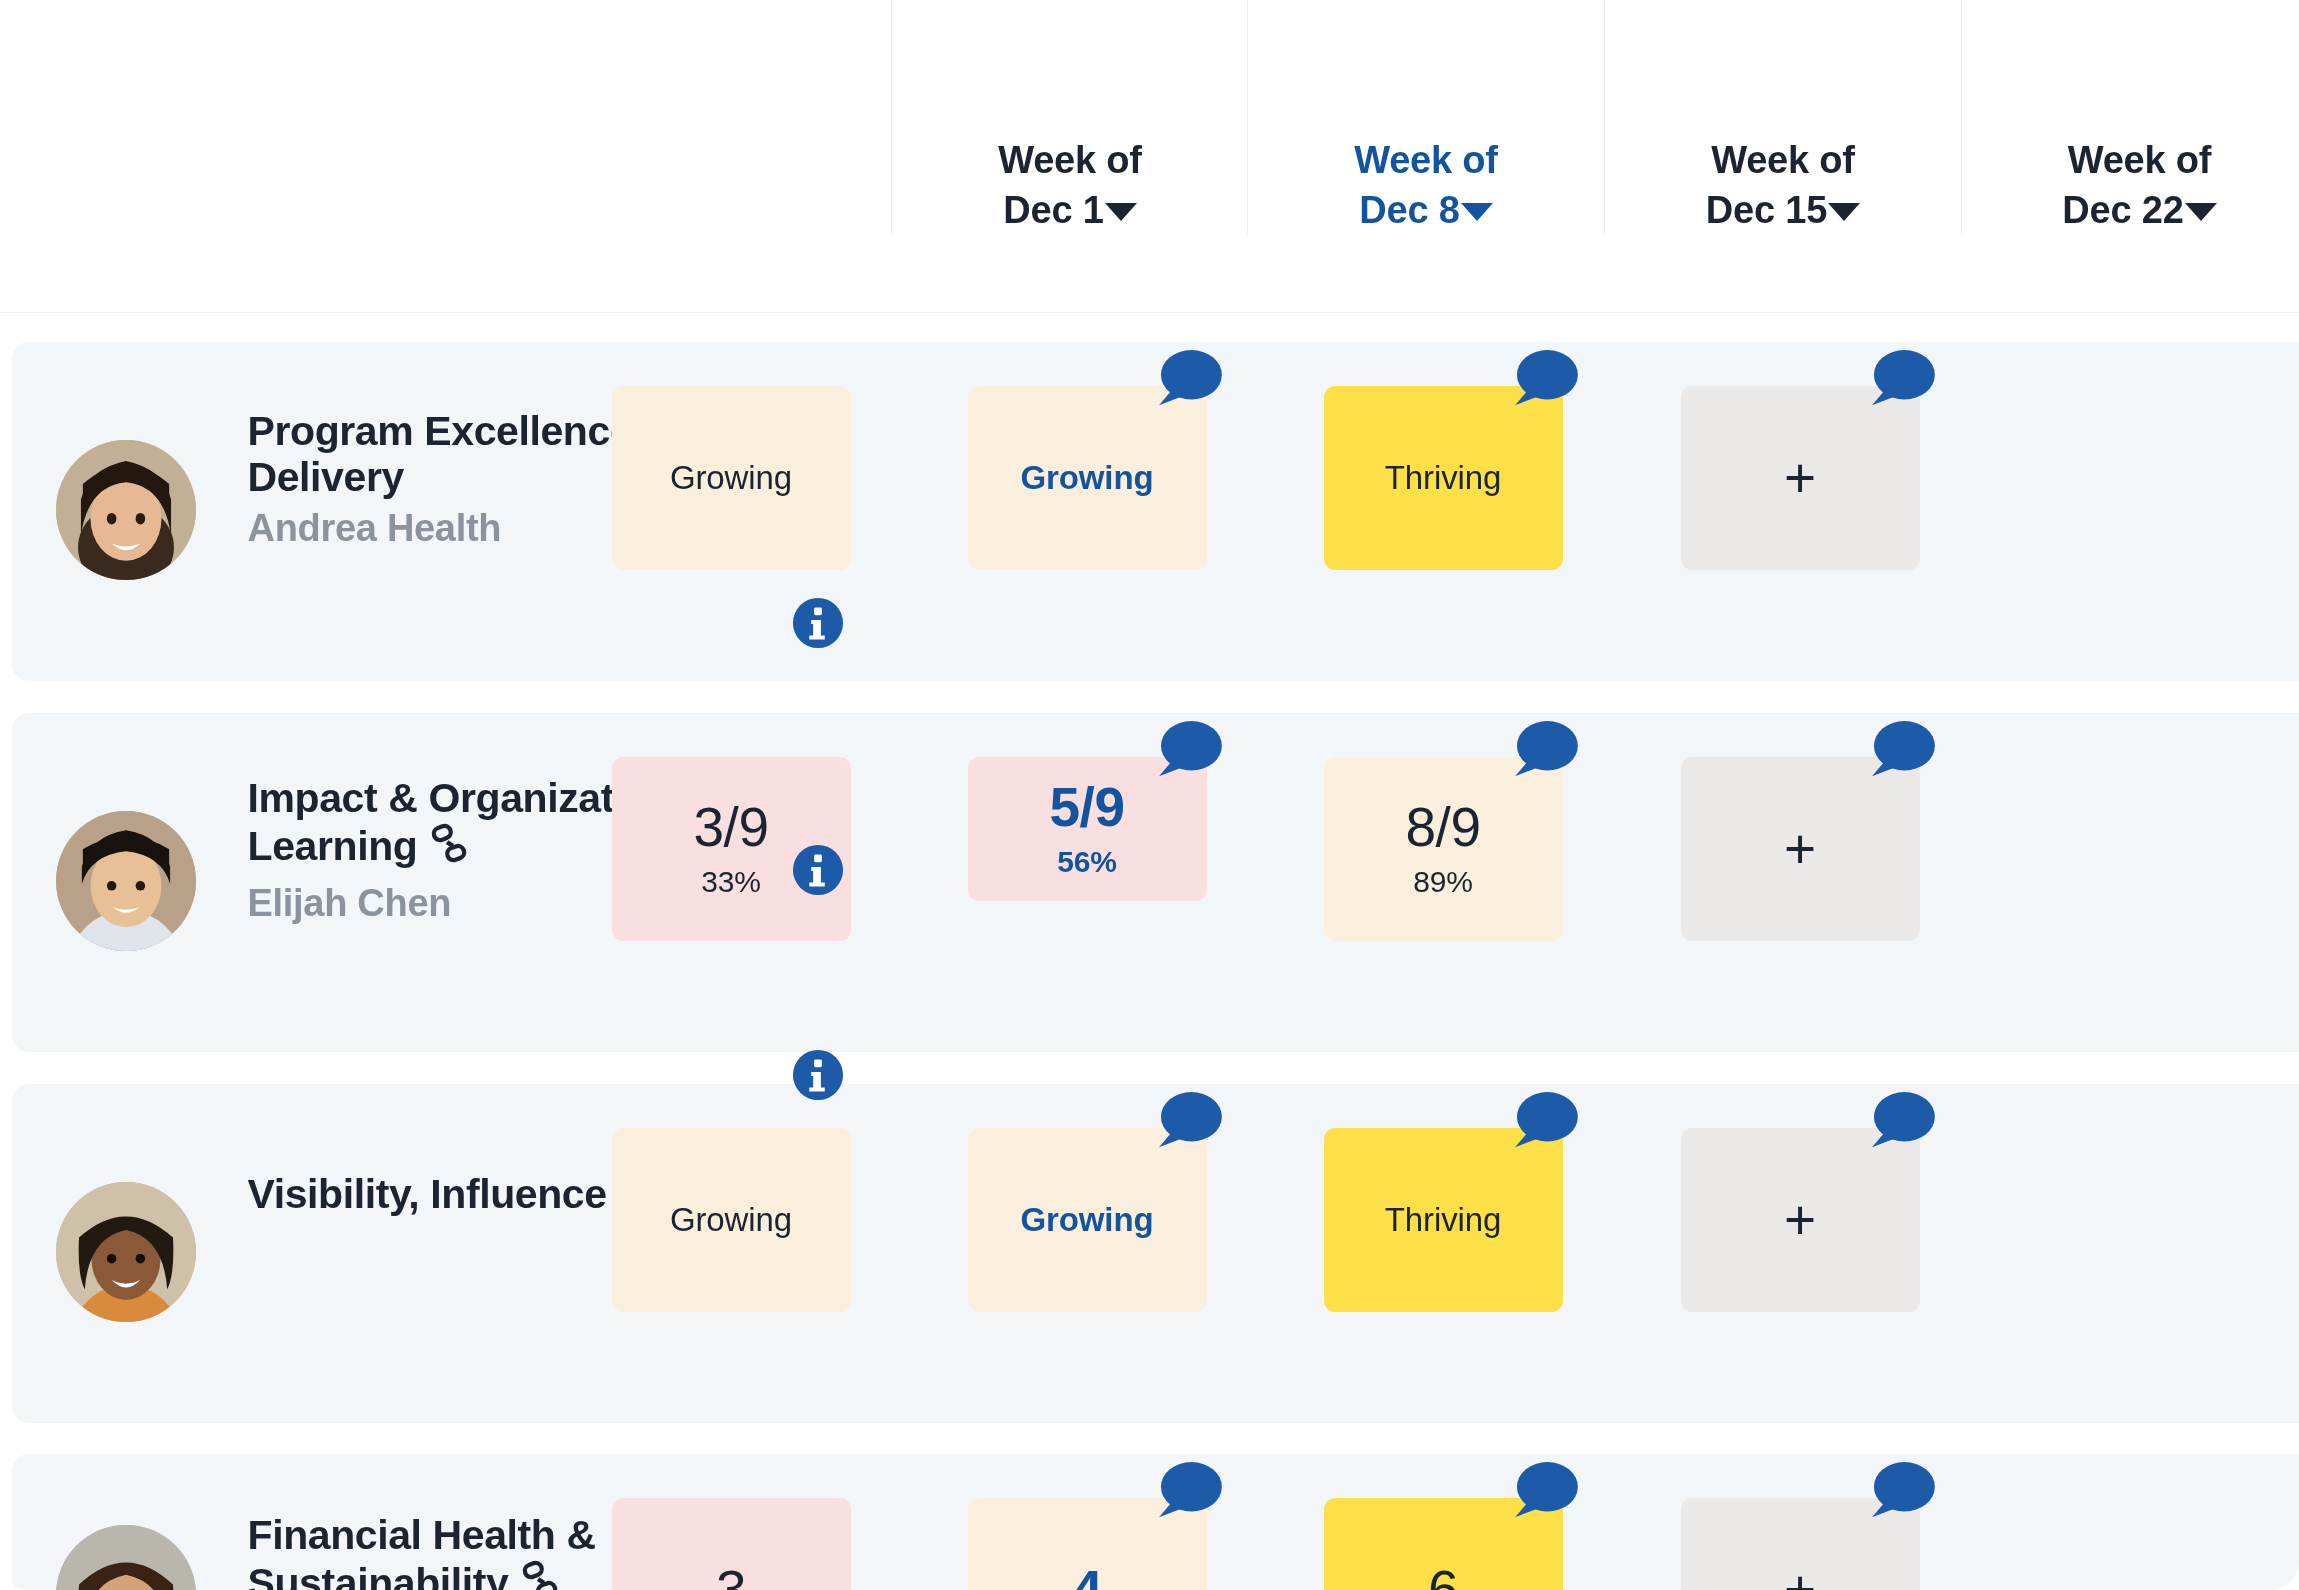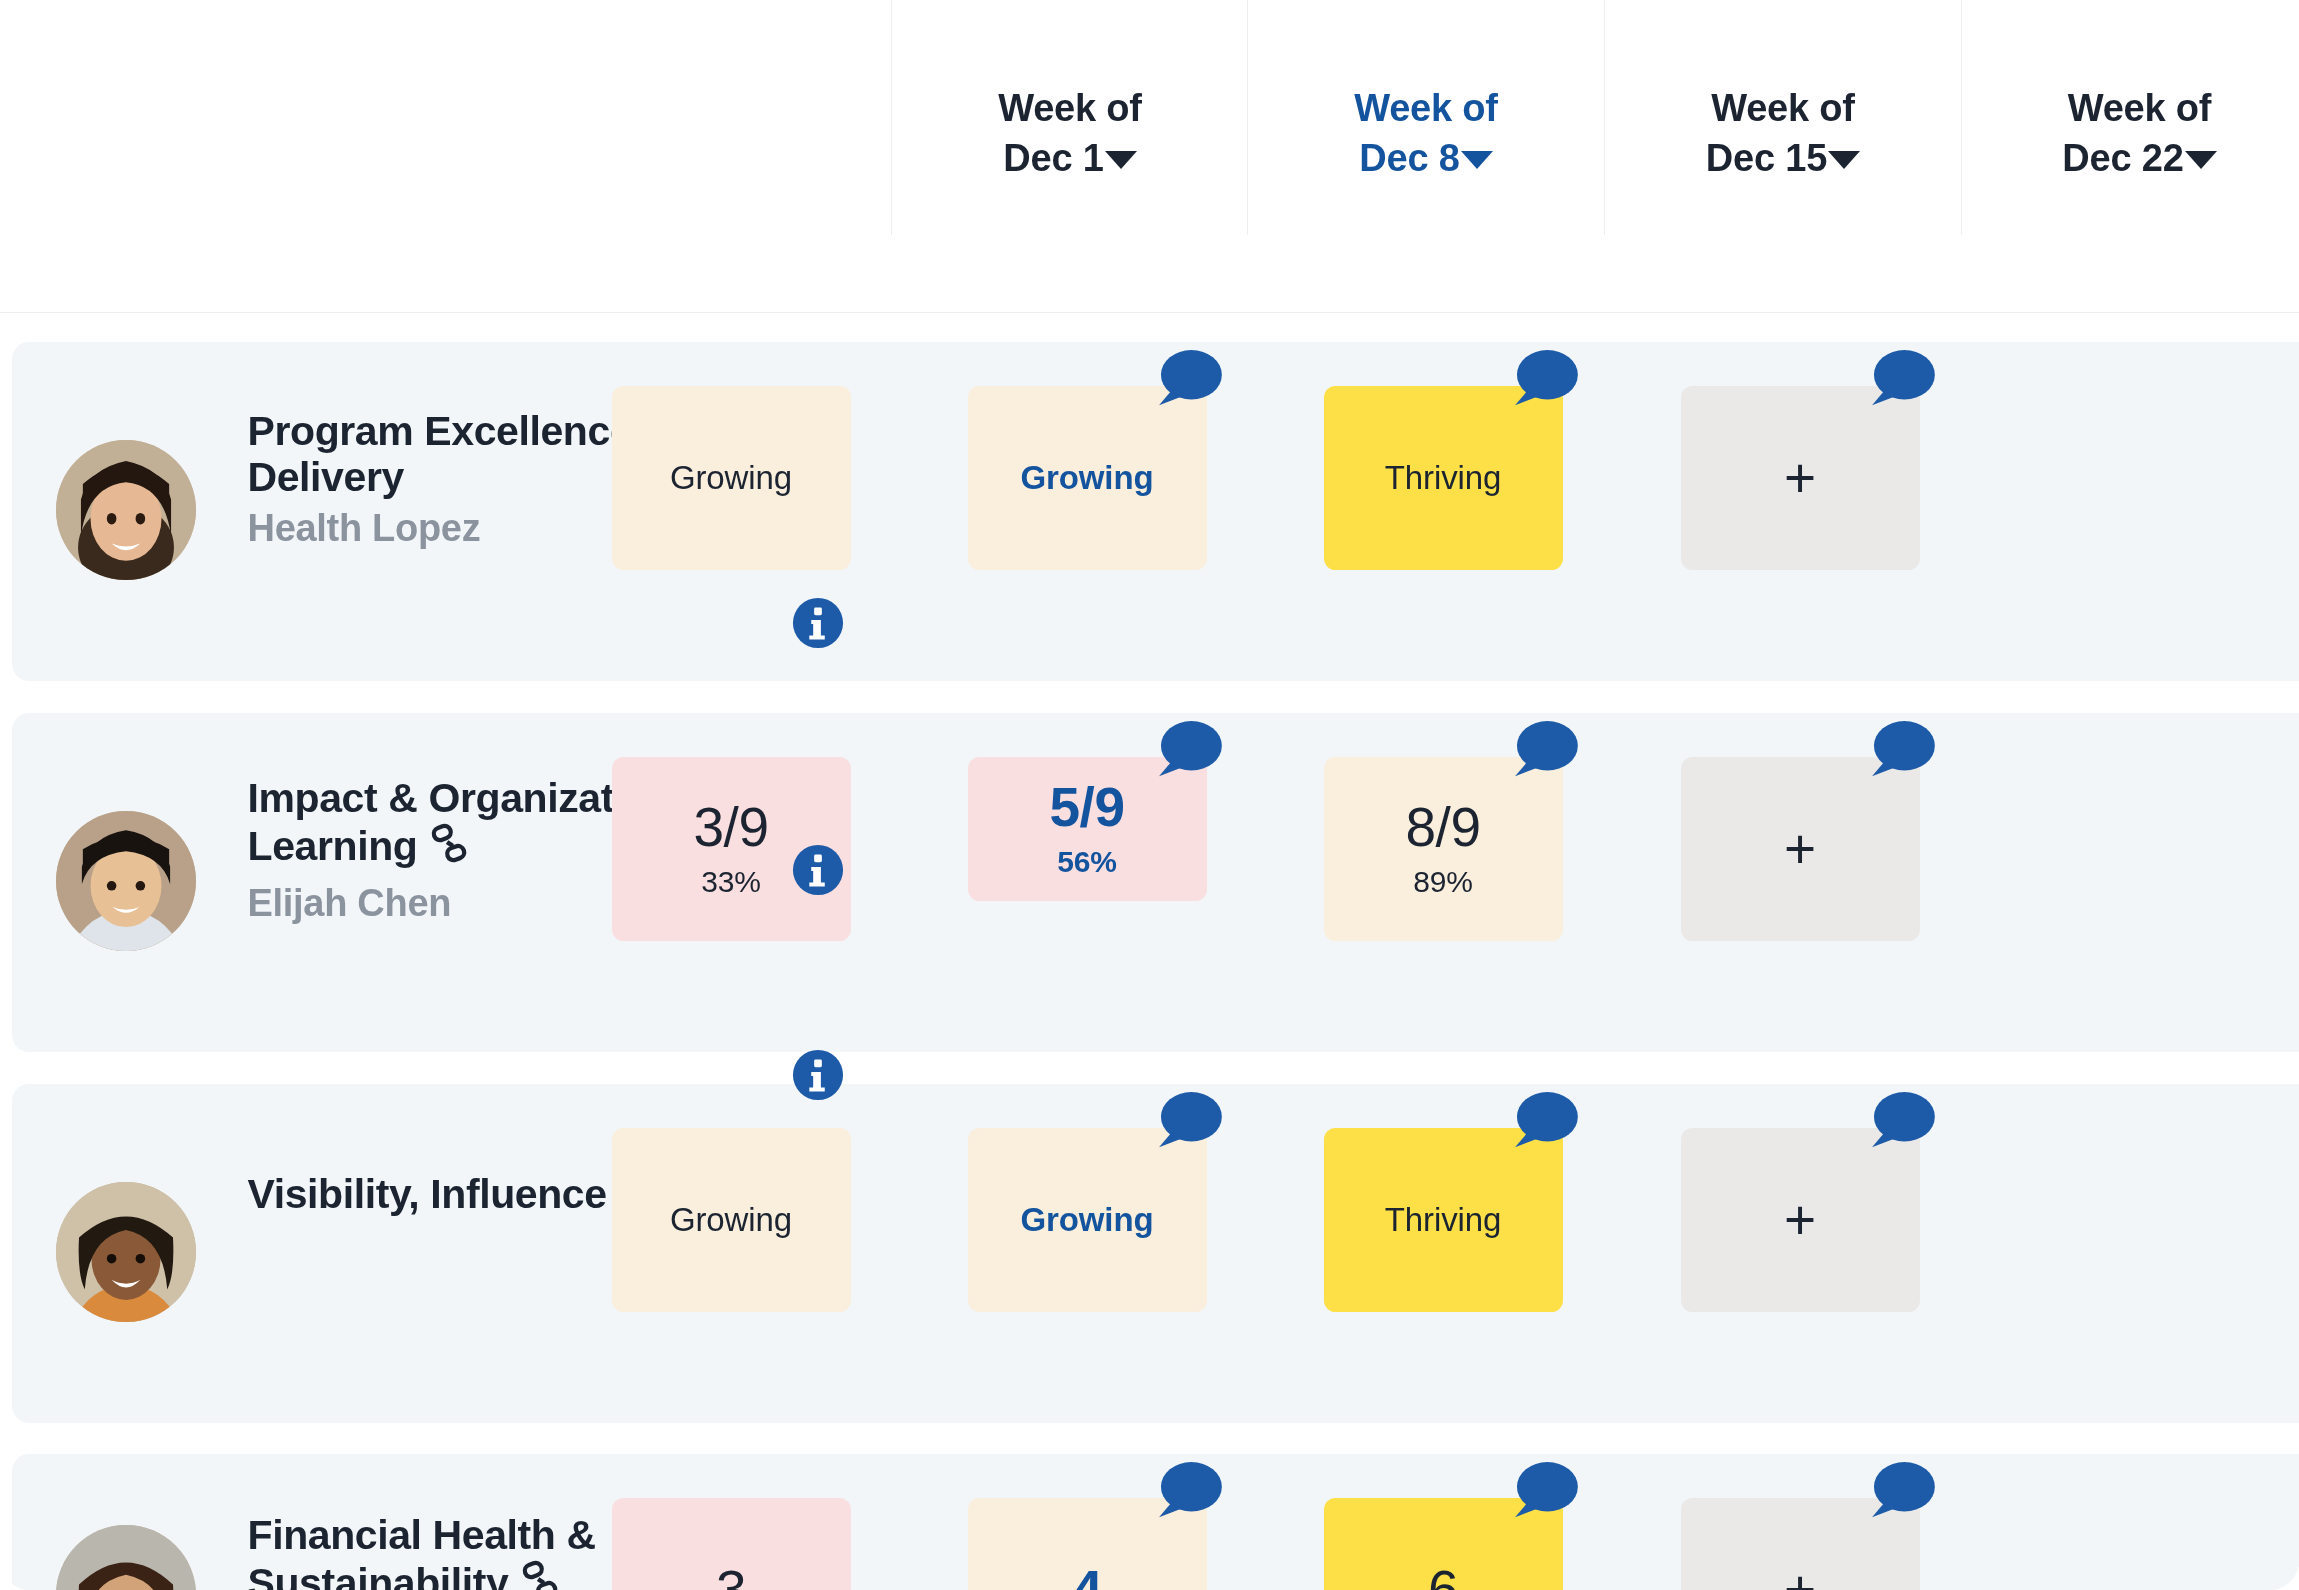--- a/index.html
+++ b/index.html
@@ -36,21 +36,21 @@
   }
   .header-cell {
     position: absolute;
     top: 0;
     width: 357px;
     height: 235px;
     border-left: 1.9px solid #eceef1;
     display: flex;
     flex-direction: column;
     align-items: center;
-    justify-content: center;
+    justify-content: flex-end;
     padding-top: 31px;
   }
   .header-cell.last { border-right: 1.9px solid #eceef1; }
   .hdr-line1 {
     font-size: 38px;
     font-weight: bold;
     line-height: 1.32;
     color: #1b2430;
     letter-spacing: -0.2px;
   }
@@ -214,21 +214,21 @@
         <ellipse cx="73" cy="82" rx="37" ry="44" fill="#e6b893"></ellipse>
         <path d="M28 64 Q73 14 118 64 L118 46 Q73 6 28 46 Z" fill="#231710"></path>
         <path d="M26 62 Q34 30 73 22 Q112 30 120 62 L120 100 Q113 48 73 44 Q33 48 26 100 Z" fill="#231710"></path>
         <ellipse cx="58" cy="82" rx="5" ry="6" fill="#2a1a10"></ellipse>
         <ellipse cx="88" cy="82" rx="5" ry="6" fill="#2a1a10"></ellipse>
         <path d="M58 108 Q73 122 88 108 Q73 114 58 108 Z" fill="#ffffff"></path>
       </svg>
     </div>
     <div class="row-text" style="top:67px;width:593px">
       <div class="row-title">Program Excellence &amp; Delivery</div>
-      <div class="row-person">Health Lopez</div>
+      <div class="row-person">Andrea Health</div>
     </div>
 
     <div class="cell cream" style="left:600px;top:44px;height:184px">
       <span class="cell-status">Growing</span>
     </div>
     <div class="cell cream active" style="left:956px;top:44px;height:184px">
       <span class="cell-status">Growing</span>
     </div>
     <div class="cell green" style="left:1312px;top:44px;height:184px">
       <span class="cell-status">Thriving</span>

